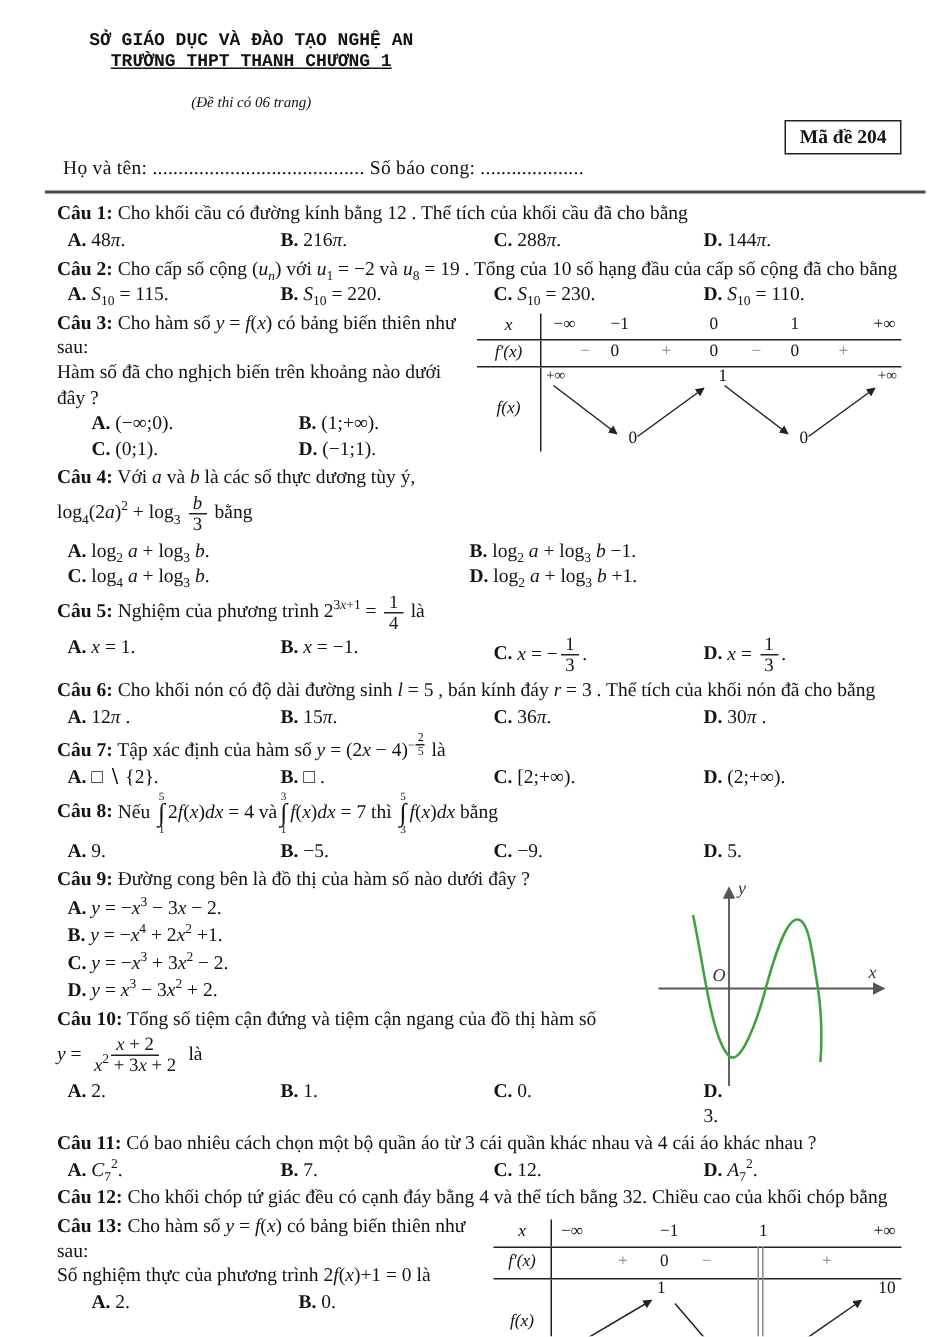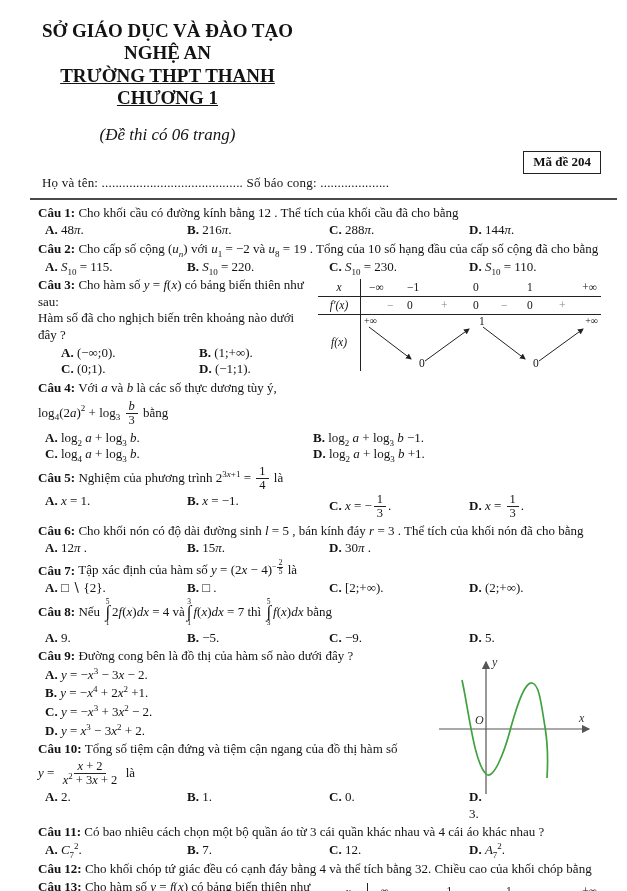--- a/index.html
+++ b/index.html
@@ -2,23 +2,23 @@
 <html><head>
 <meta charset="utf-8">
 <style>
   html,body{margin:0;padding:0;background:#fff;}
   body{width:627px;height:891px;font-family:"Liberation Serif","DejaVu Serif",serif;font-size:13px;color:#131313;}
   .page{position:relative;width:627px;height:891px;box-sizing:border-box;padding:20px 26px 0 38px;overflow:hidden;background:#fff;}
   
   .hdr{display:flex;}
   .h-left{width:46%;text-align:center;}
   .h-right{width:54%;text-align:center;}
-  .h1{font-weight:bold;font-size:19px;line-height:1.18;}
+  .h1{font-weight:bold;font-size:12px;line-height:1.18;font-family:Liberation Mono, monospace;}
   .underl{text-decoration:underline;}
-  .h-note{font-style:italic;margin-top:15px;font-size:17px;}
+  .h-note{font-style:italic;margin-top:15px;font-size:10px;}
   .h-it{font-style:italic;font-size:12.3px;line-height:1.25;}
   .name-row{position:relative;margin-top:22px;height:24px;}
   .name-line{position:absolute;left:4px;bottom:0;letter-spacing:.2px;}
   .code-box{position:absolute;right:0;top:-16px;border:1.4px solid #222;padding:2px 9px 3px;font-weight:bold;background:#fff;}
   .rule{border:none;border-top:2.4px solid #4a4a4a;margin:7px -16px 5px -8px;}
   
   .q{margin-top:2px;line-height:1.28;}
   .qlbl{font-weight:bold;}
   .okey{font-weight:bold;}
   .opts4{display:grid;grid-template-columns:142px 142px 140px auto;padding-left:7px;margin:1px 0;}
@@ -183,20 +183,21 @@
               <span class="fd">3</span>
             </span>.</span></span>
     </div>
   </div>
 
   <div class="q">
     <div><span class="qlbl">Câu 6:</span> <span>Cho khối nón có độ dài đường sinh <i>l</i> = 5 , bán kính đáy <i>r</i> = 3 . Thể tích của  khối nón đã cho bằng</span></div>
     <div class="opts4">
       <span><b class="okey">A.</b> <span>12<i>π</i> .</span></span>
       <span><b class="okey">B.</b> <span>15<i>π</i>.</span></span>
+      <span><b class="okey">C.</b> <span>36<i>π</i>.</span></span>
       <span><b class="okey">D.</b> <span>30<i>π</i> .</span></span>
     </div>
   </div>
 
   <div class="q">
     <div><span class="qlbl">Câu 7:</span> <span>Tập xác định của hàm số <i>y</i> = (2<i>x</i> − 4)<sup class="ef">−<span class="frac fs">
               <span class="fn">2</span>
               <span class="fd">5</span>
             </span></sup> là</span></div>
     <div class="opts4">

